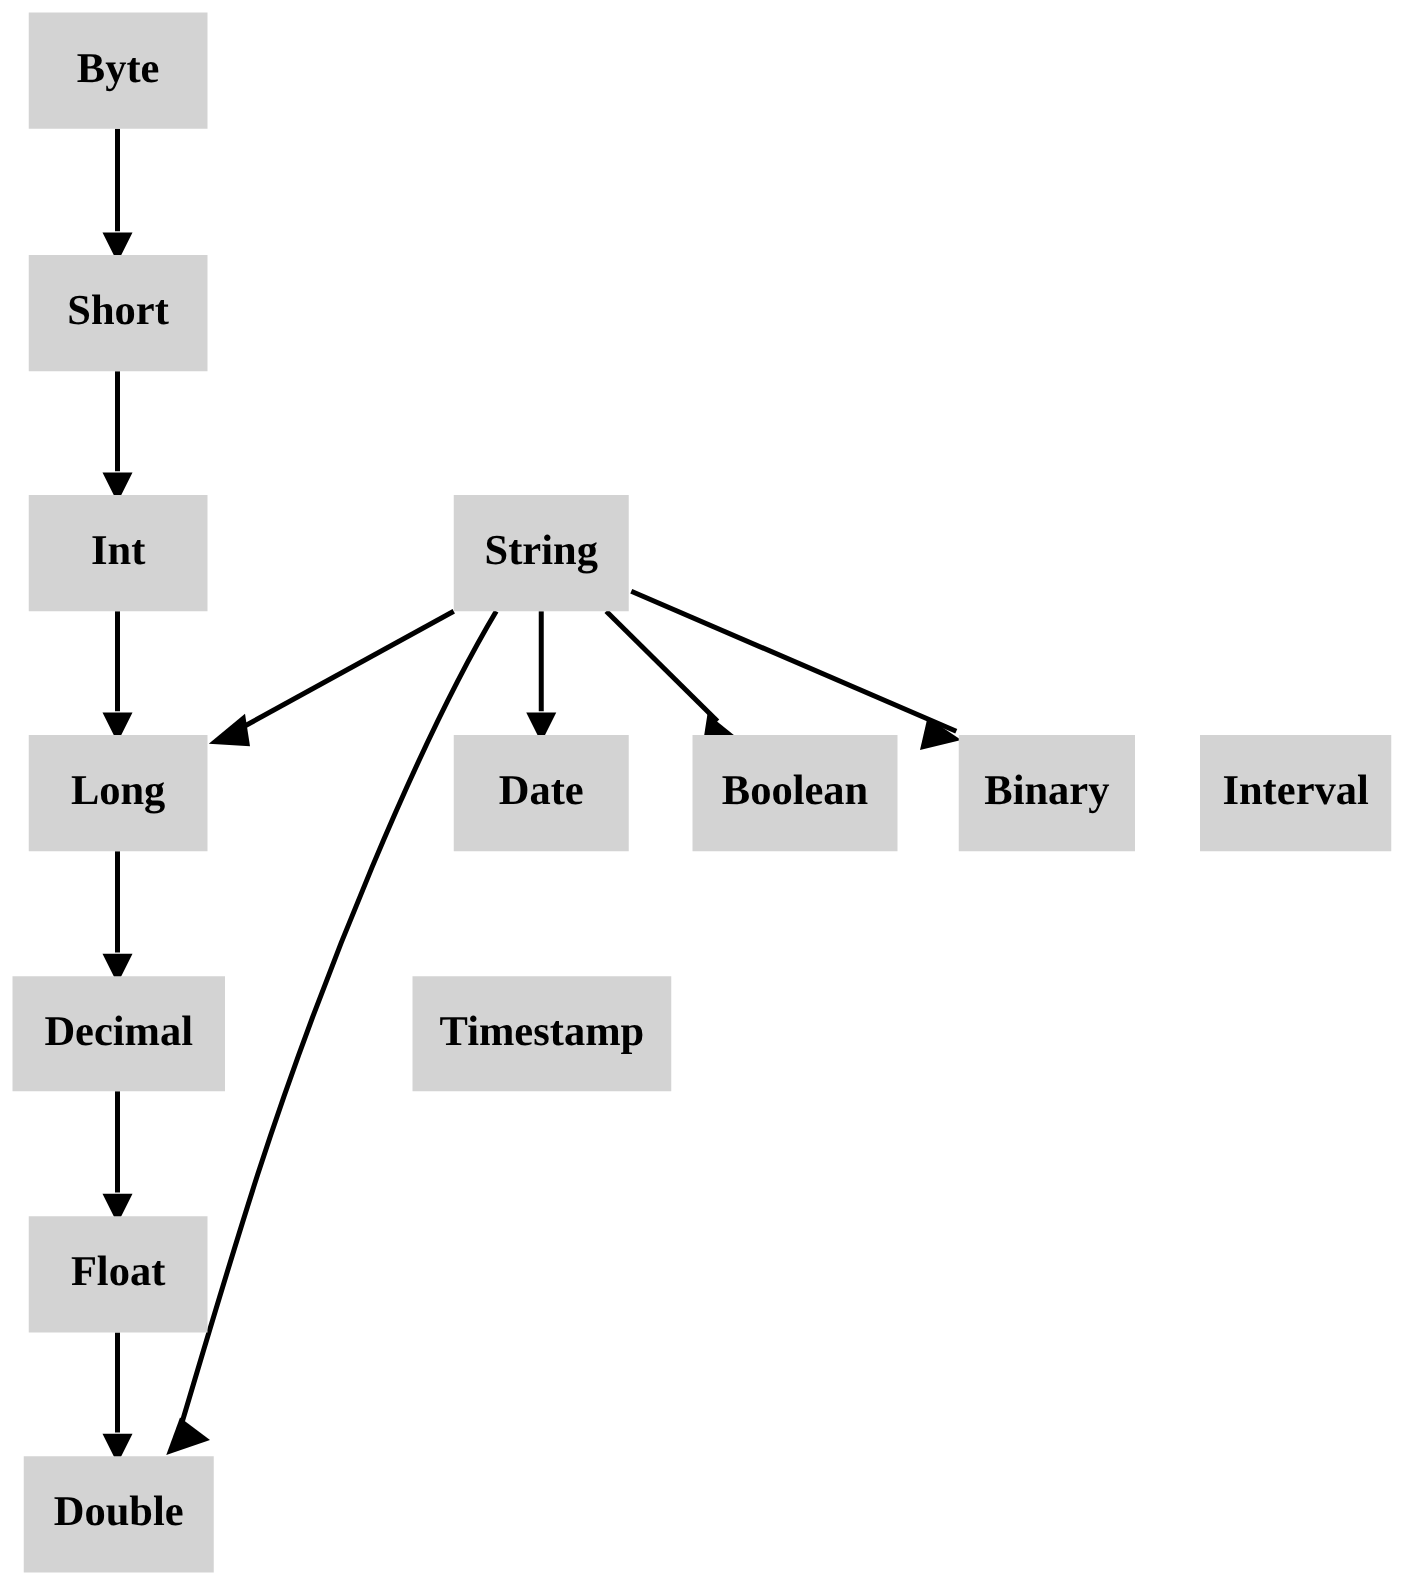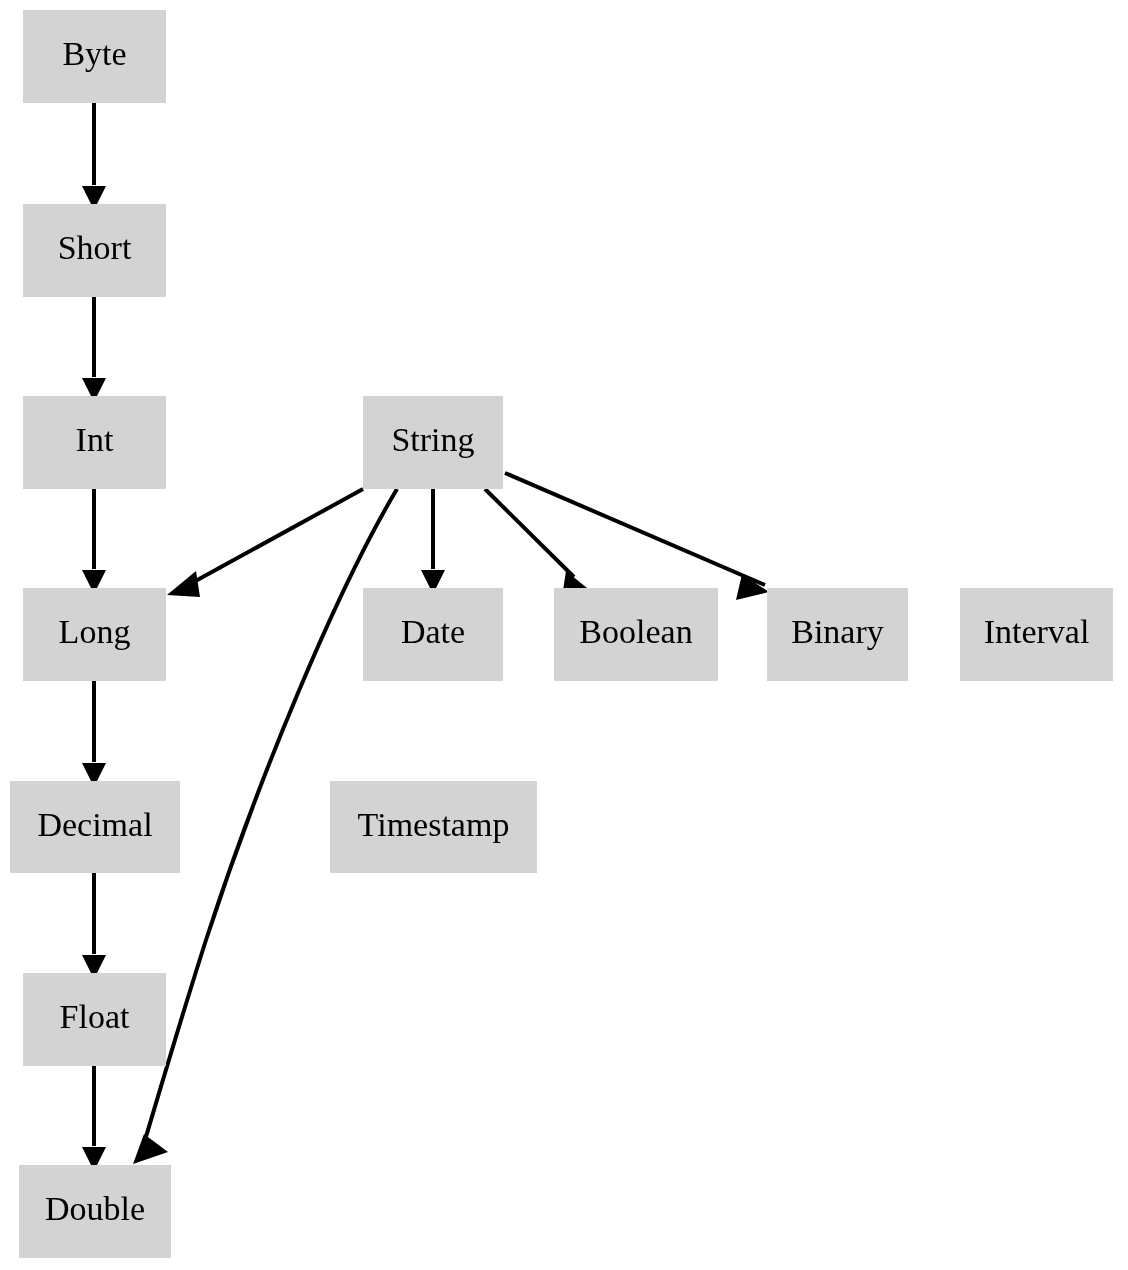--- a/index.html
+++ b/index.html
@@ -11,20 +11,21 @@
     width: 1128px;
     height: 1270px;
     overflow: hidden;
     font-family: "Liberation Serif", "DejaVu Serif", serif;
   }
   #diagram-root {
     position: relative;
     width: 1128px;
     height: 1218px;
     background: #ffffff;
+    font-weight: bold;
   }
   svg#graph-canvas {
     display: block;
     width: 1128px;
     height: 1270px;
   }
   .node-box {
     stroke: none;
   }
   .node-label {

